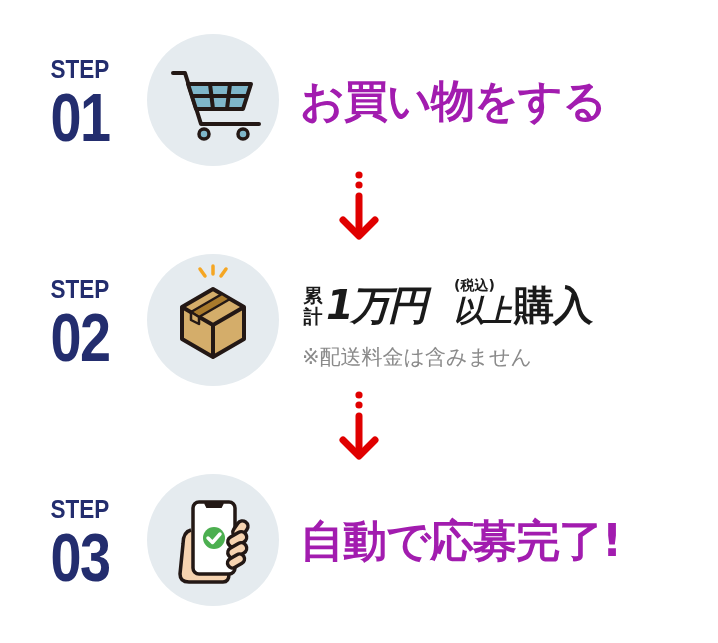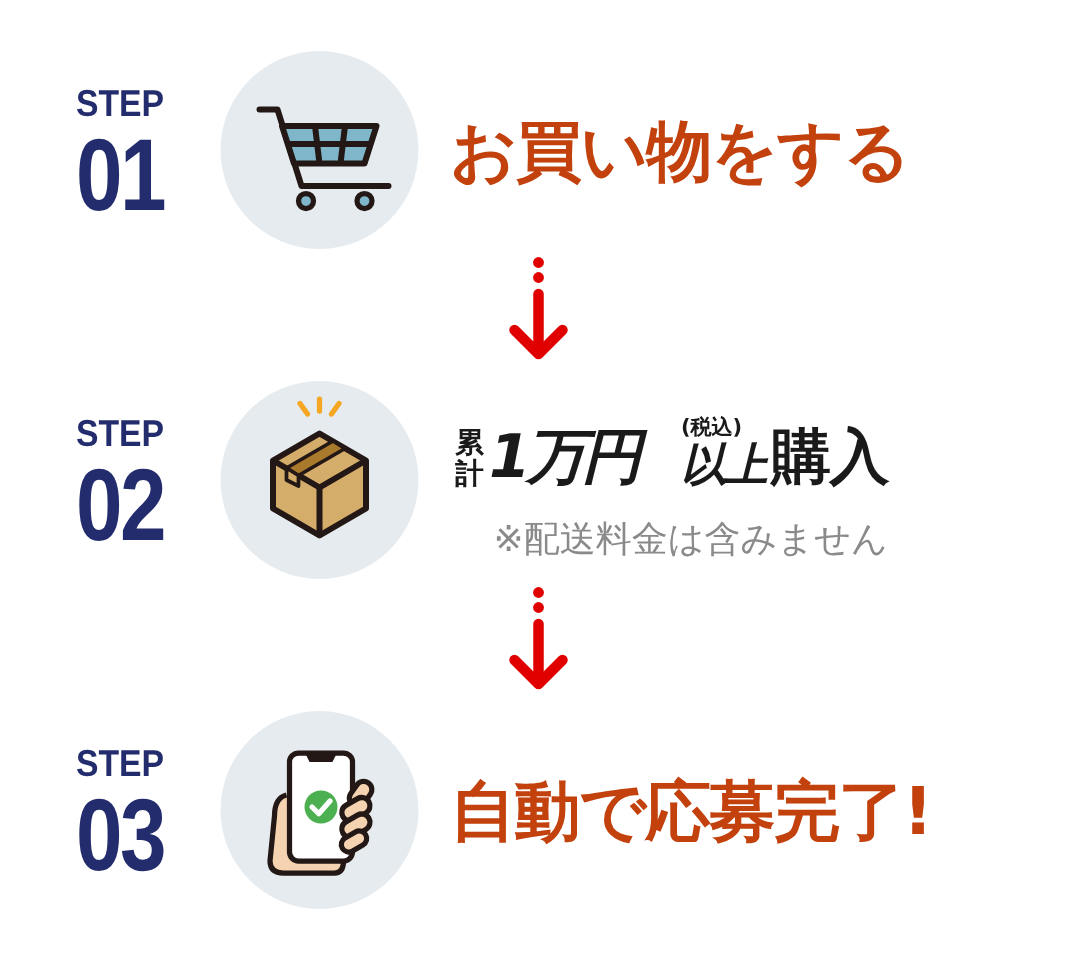--- a/index.html
+++ b/index.html
@@ -14,35 +14,35 @@
   .step-word { top: 0; font-size: 25px; letter-spacing: 0px; line-height: 24px; transform: scaleX(0.9); }
   .step-num { top: 28px; font-size: 68px; line-height: 64px; letter-spacing: -2px; transform: scaleX(0.82); }
 
   .circle {
     position: absolute; left: 147px; width: 132px; height: 132px; border-radius: 50%;
     background: #e5ebef;
   }
   .circle svg { position: absolute; left: 0; top: 0; width: 132px; height: 132px; }
 
   .title {
-    position: absolute; left: 300px; color: #c2410c; font-weight: bold;
+    position: absolute; left: 300px; color: #a21caf; font-weight: bold;
     font-family: "DejaVu Sans", sans-serif; white-space: nowrap;
   }
   .title-big { font-size: 44px; letter-spacing: -1px; }
 
   .arrow { position: absolute; left: 338px; width: 42px; height: 72px; }
 
   
   .t2 { position: absolute; left: 302px; top: 0; height: 60px; white-space: nowrap; color:#1a1a1a; font-weight: bold; font-family: "DejaVu Sans", sans-serif; }
   .t2 .stack { position: absolute; left: 0; top: 6px; width: 22px; font-size: 19px; line-height: 21px; text-align: center; }
   .t2 .big1 { position: absolute; left: 24px; top: -4px; font-size: 40px; letter-spacing: -3px; line-height: 60px; font-style: italic; }
   .t2 .tax { position: absolute; left: 152px; top: -2px; font-size: 14px; line-height: 16px; }
   .t2 .ijo { position: absolute; left: 152px; top: 14px; font-size: 30px; line-height: 36px; letter-spacing: -2px; font-style: italic; }
   .t2 .big2 { position: absolute; left: 212px; top: -2px; font-size: 40px; line-height: 56px; letter-spacing: -1px; }
-  .note { position: absolute; left: 302px; top: 343px; color: #8a8a8a; font-size: 24px; white-space: nowrap; font-family: "DejaVu Sans", sans-serif; margin-left: 27px; }
+  .note { position: absolute; left: 302px; top: 343px; color: #8a8a8a; font-size: 21px; white-space: nowrap; font-family: "DejaVu Sans", sans-serif; }
 </style>
 </head>
 <body>
 
 <div class="step" style="top:57px;">
   <div class="step-label step-word">STEP</div>
   <div class="step-label step-num">01</div>
 </div>
 <div class="circle" style="top:34px;">
   <svg viewBox="0 0 132 132">

